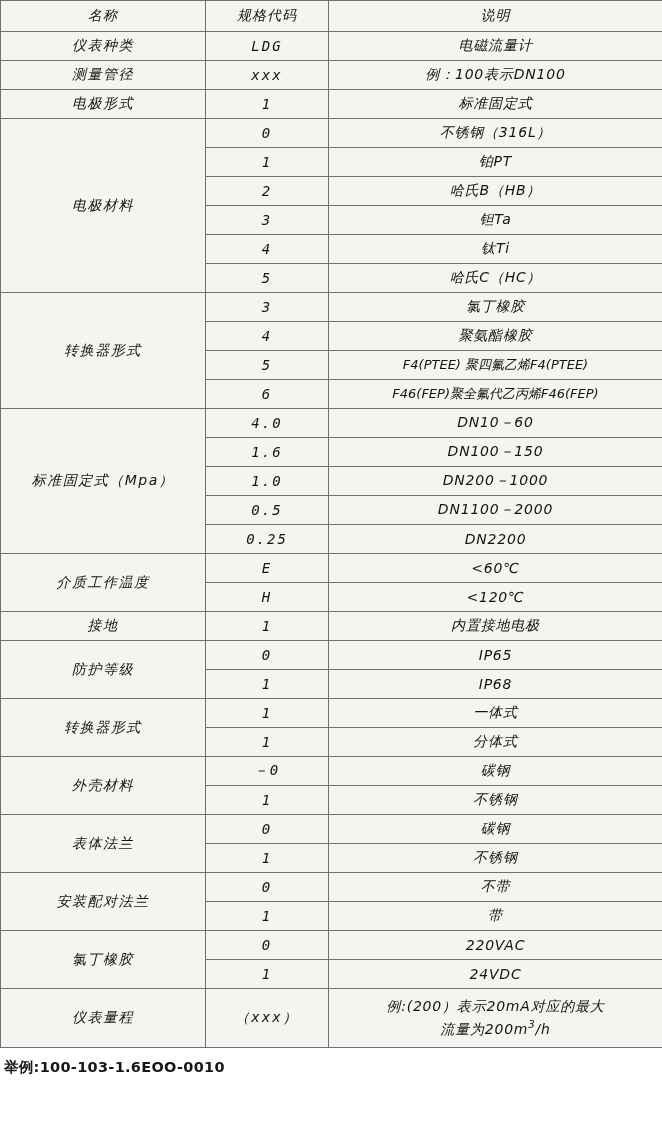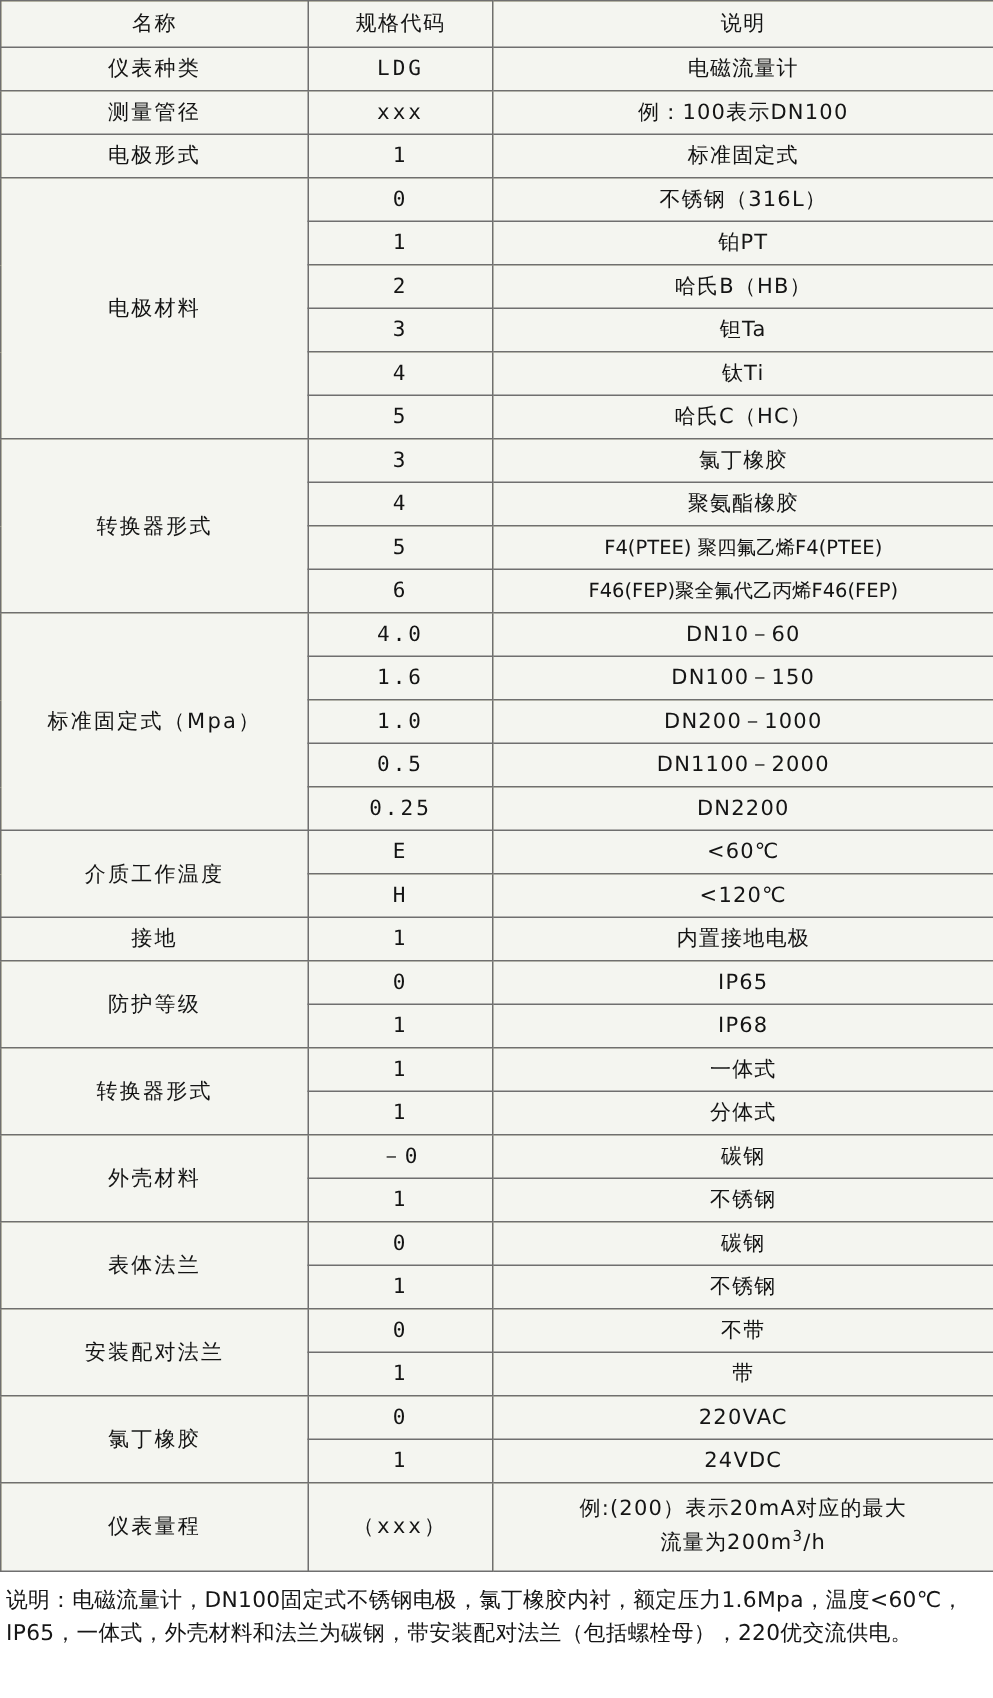--- a/index.html
+++ b/index.html
@@ -14,21 +14,22 @@
   }
   .page {
     width: 662px;
     box-sizing: border-box;
     padding: 0;
   }
   table.spec {
     border-collapse: collapse;
     width: 662px;
     table-layout: fixed;
-    background: #fef9c3;
+    background: #0f172a;
+    font-style: italic;
   }
   table.spec td, table.spec th {
     border: 1px solid #6f6f6f;
     padding: 0;
     text-align: center;
     vertical-align: middle;
     font-weight: normal;
     font-size: 14px;
     color: #141414;
     background: #f4f5f0;
@@ -252,16 +253,16 @@
         <td class="desccell two-line">
           <div>例:(200）表示20mA对应的最大</div>
           <div><span>流量为200m</span><sup>3</sup><span>/h</span></div>
         </td>
       </tr>
 
     </tbody>
   </table>
 
   <div class="notes">
-    <div class="desc">说明：电磁流量计，DN100固定式不锈钢电极，氯丁橡胶内衬，额定压力1.6Mpa，温度&lt;60℃，IP65，一体式，外壳材料和法兰为碳钢，带安装配对法兰（包括螺栓母），220优交流供电。</div>
+    <div class="example">举例:100-103-1.6EOO-0010</div>
   </div>
 
 </div>
 
 </body></html>

